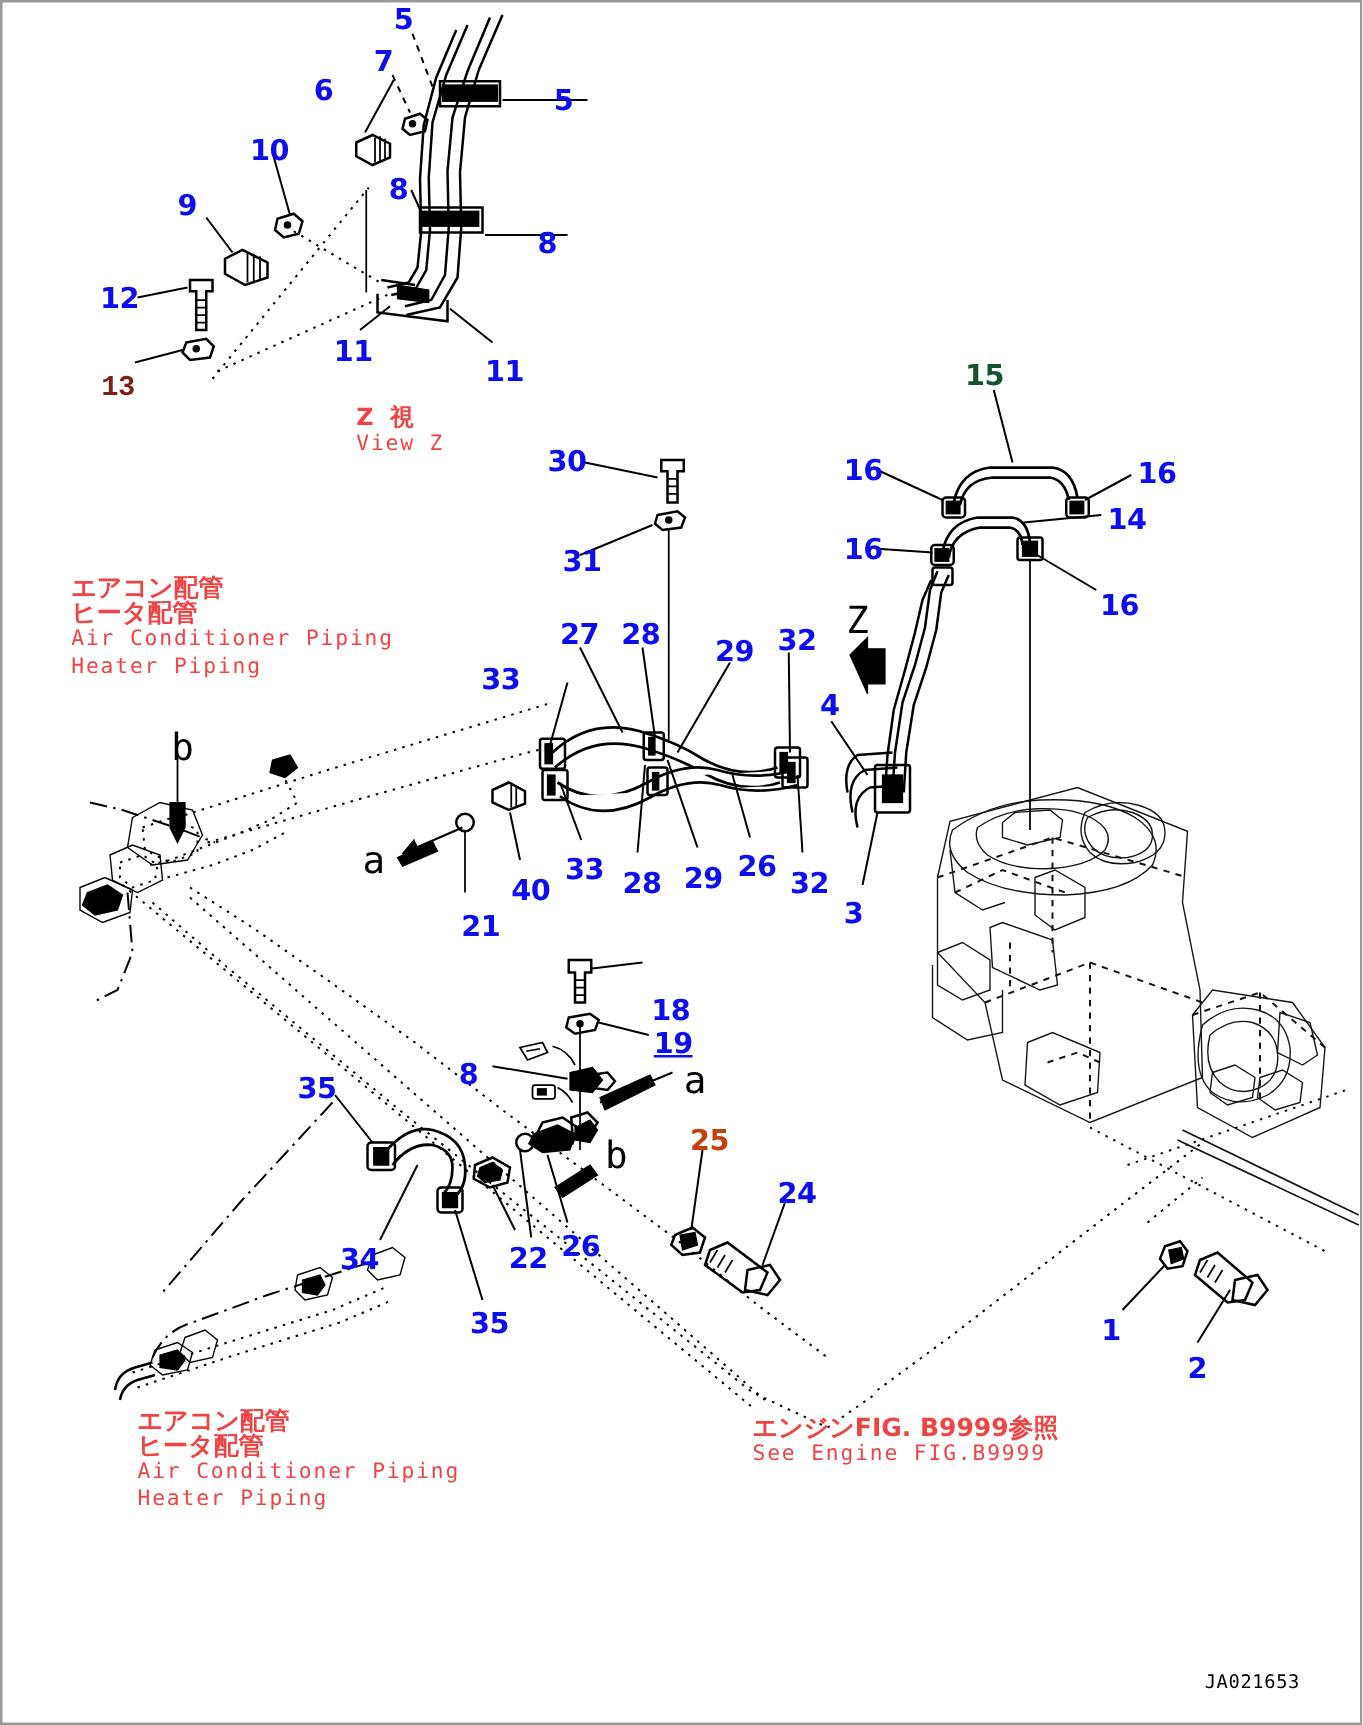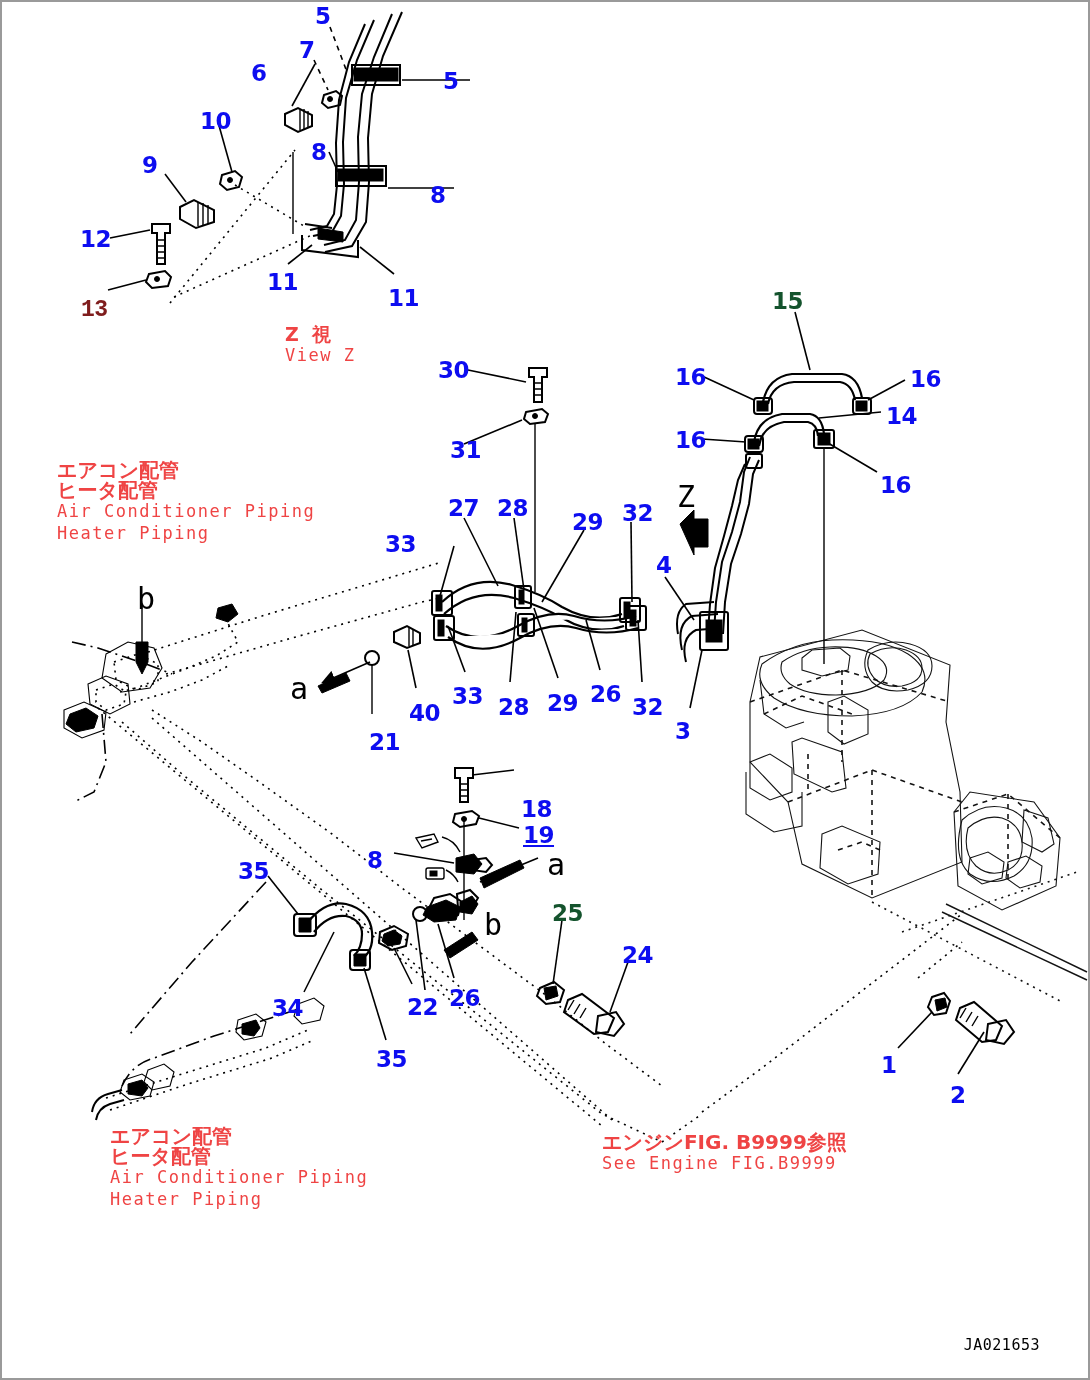--- a/index.html
+++ b/index.html
@@ -450,21 +450,21 @@
       <div class="callout" style="left: 545px; top: 690px; color: rgb(13, 13, 240);">29</div>
       <div class="callout" style="left: 588px; top: 681px; color: rgb(13, 13, 240);">26</div>
       <div class="callout" style="left: 630px; top: 694px; color: rgb(13, 13, 240);">32</div>
       <div class="callout" style="left: 407px; top: 700px; color: rgb(13, 13, 240);">40</div>
       <div class="callout" style="left: 673px; top: 718px; color: rgb(13, 13, 240);">3</div>
       <div class="callout" style="left: 367px; top: 729px; color: rgb(13, 13, 240);">21</div>
       <div class="callout" style="left: 519px; top: 768px; color: rgb(13, 13, 240); margin-top: 28px;">18</div>
       <div class="callout" style="left: 521px; top: 822px; color: rgb(13, 13, 240); text-decoration: underline;">19</div>
       <div class="callout" style="left: 365px; top: 847px; color: rgb(13, 13, 240);">8</div>
       <div class="callout" style="left: 236px; top: 858px; color: rgb(13, 13, 240);">35</div>
-      <div class="callout" style="left: 550px; top: 900px; color: #14532d;">25</div>
+      <div class="callout" style="left: 550px; top: 900px; color: #c2410c;">25</div>
       <div class="callout" style="left: 620px; top: 942px; color: rgb(13, 13, 240);">24</div>
       <div class="callout" style="left: 270px; top: 995px; color: rgb(13, 13, 240);">34</div>
       <div class="callout" style="left: 405px; top: 994px; color: rgb(13, 13, 240);">22</div>
       <div class="callout" style="left: 447px; top: 985px; color: rgb(13, 13, 240);">26</div>
       <div class="callout" style="left: 374px; top: 1046px; color: rgb(13, 13, 240);">35</div>
       <div class="callout" style="left: 879px; top: 1052px; color: rgb(13, 13, 240);">1</div>
       <div class="callout" style="left: 948px; top: 1082px; color: rgb(13, 13, 240);">2</div>
     </div>
 
   <div id="markers-layer">

